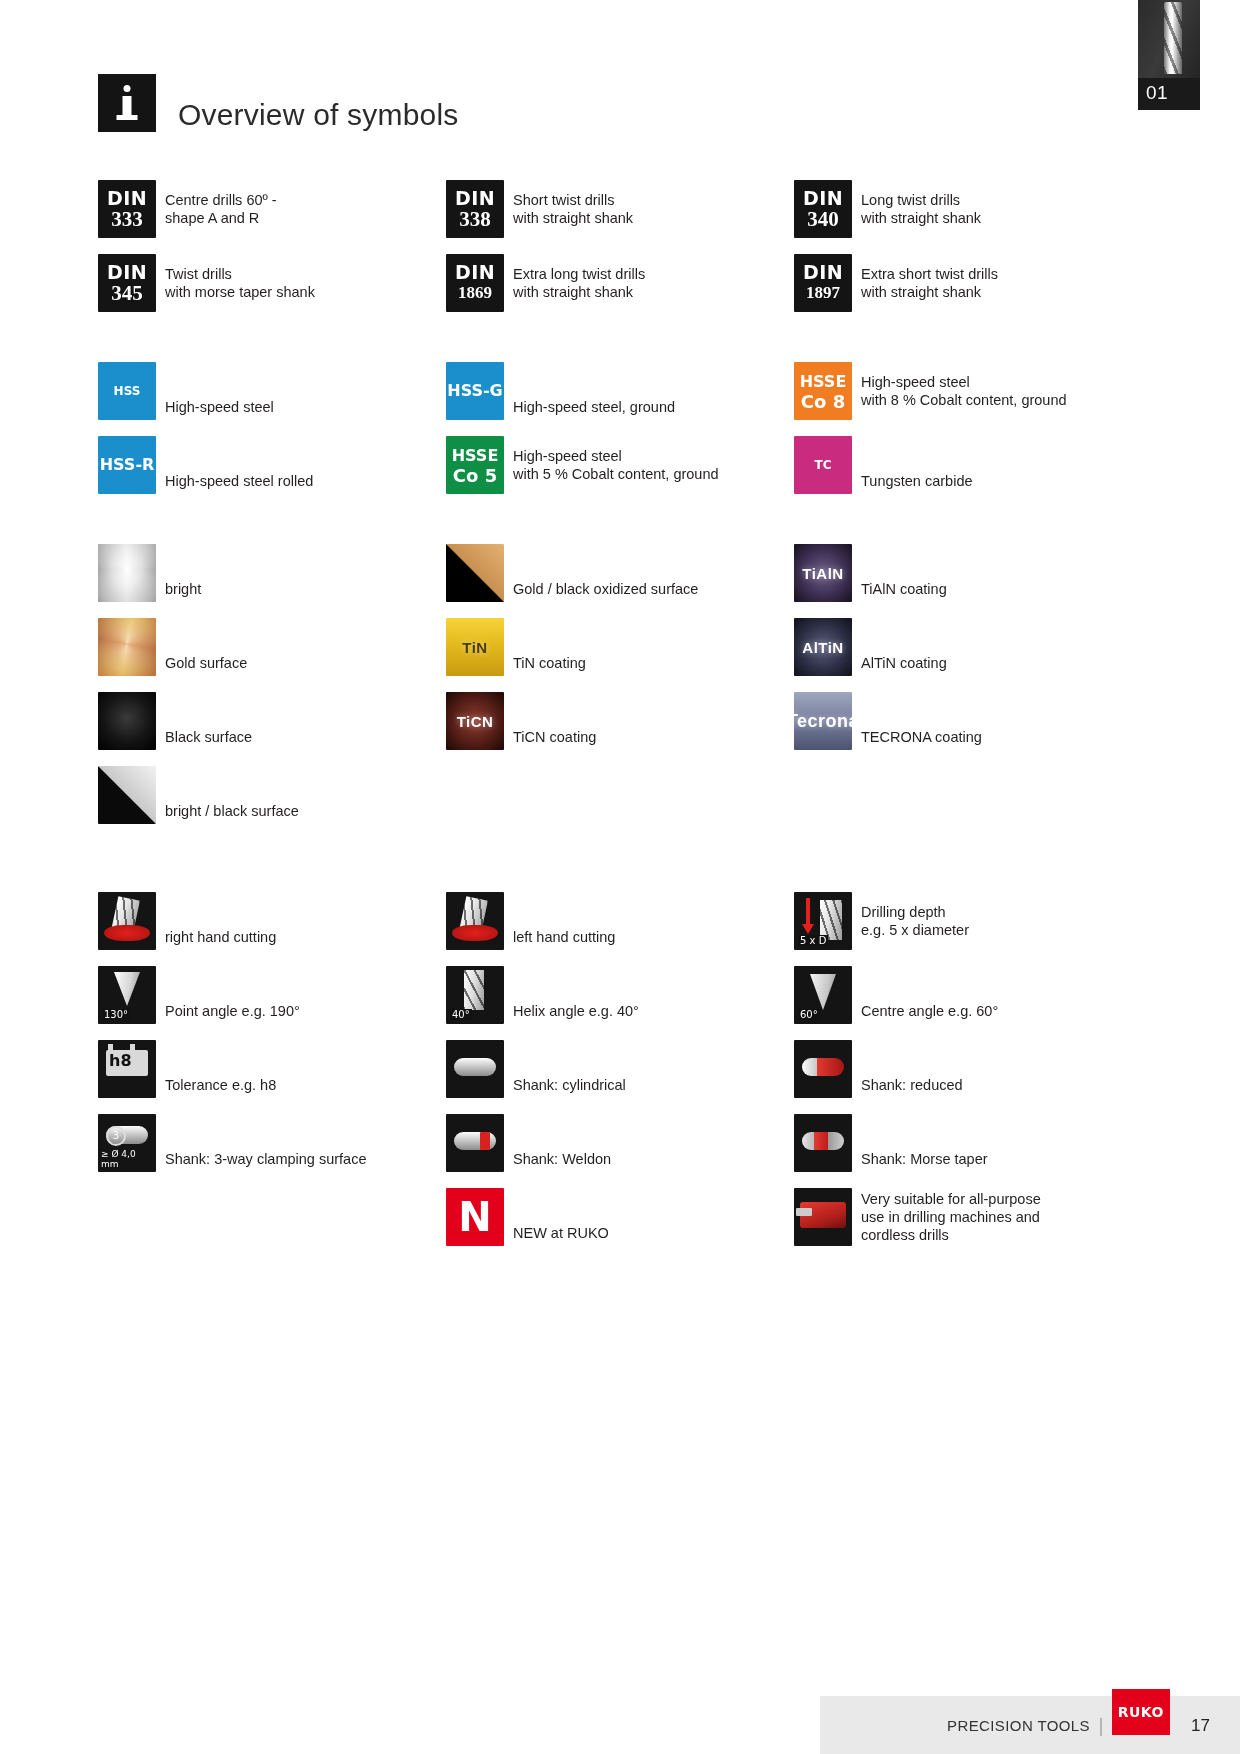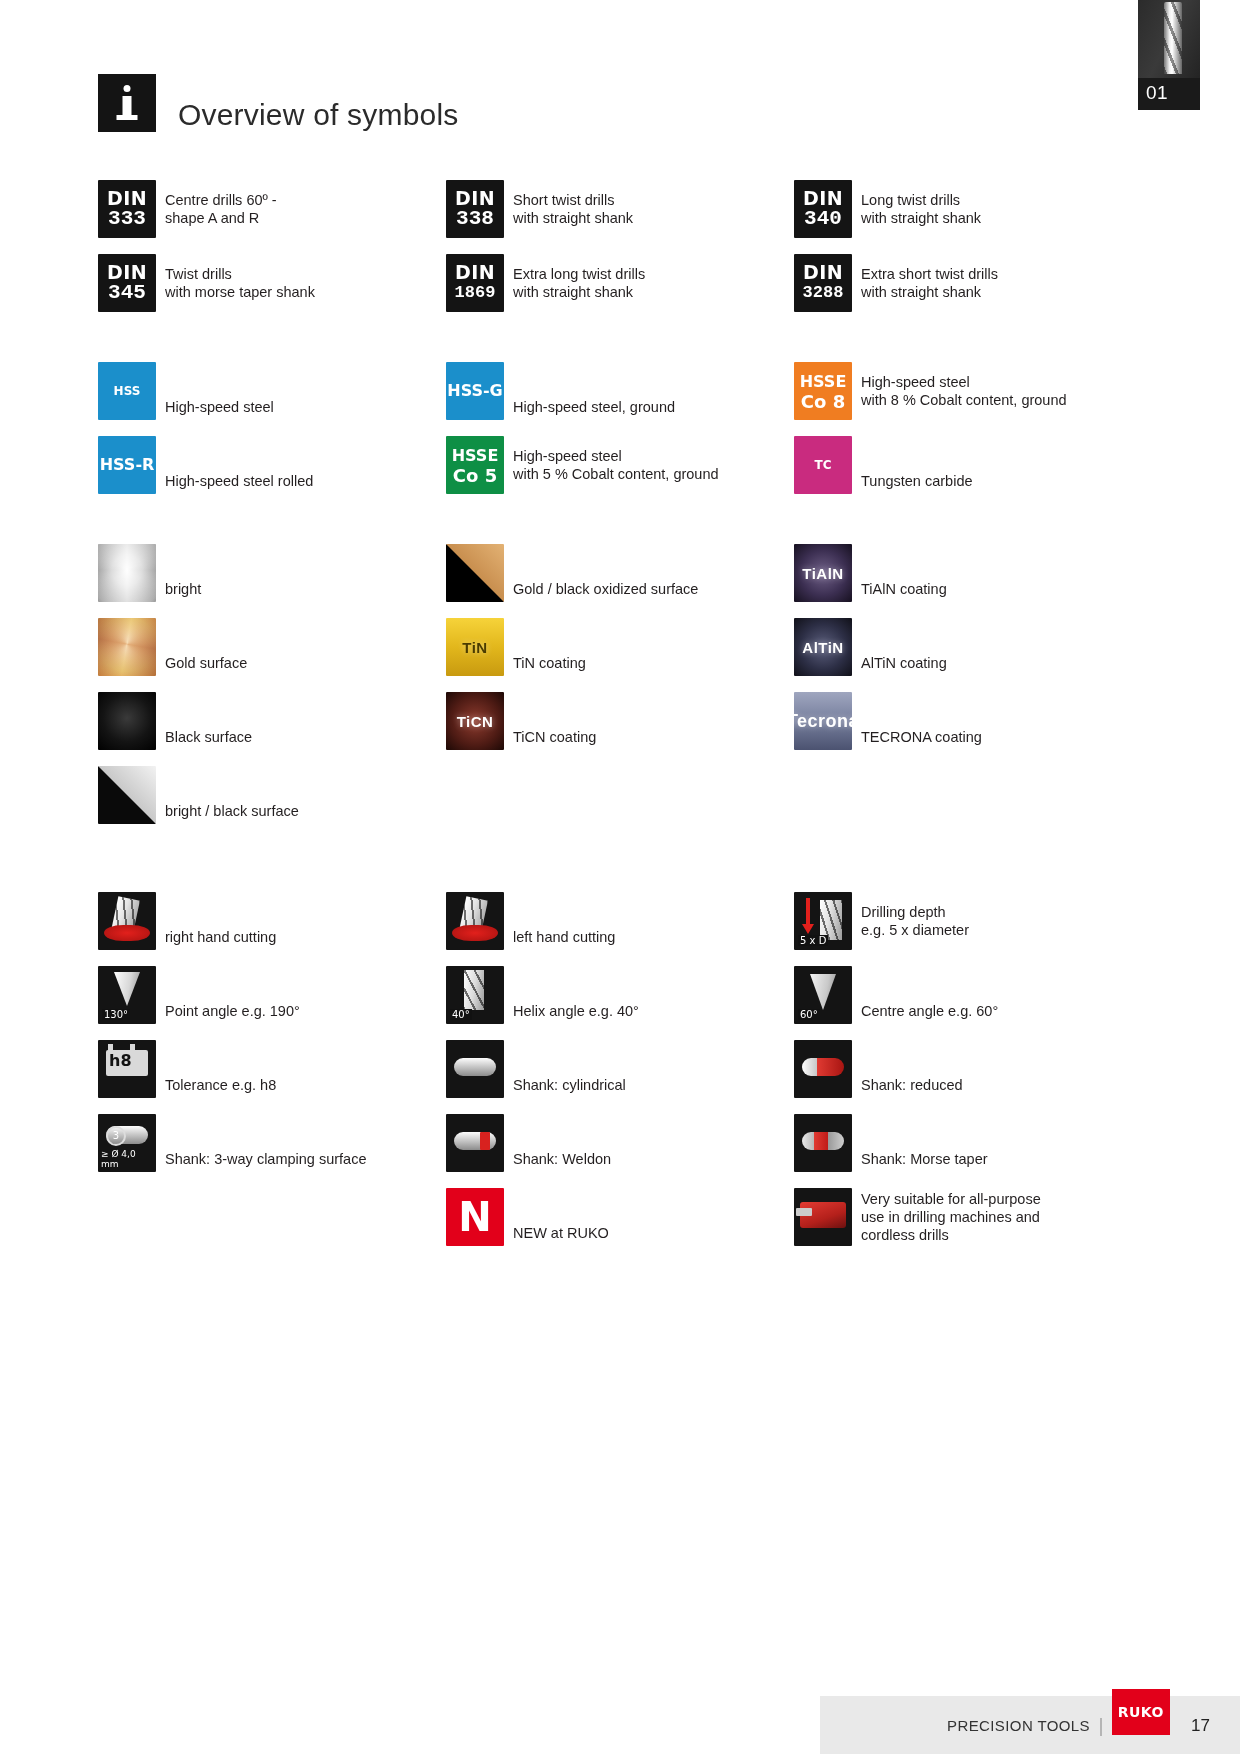--- a/index.html
+++ b/index.html
@@ -64,21 +64,21 @@
   .lbl{
     font-size:14.5px;line-height:18px;color:#231f20;
     padding-left:9px;align-self:center;
   }
   .lbl.low{align-self:flex-end;padding-bottom:4px;}
   .spacer{height:34px;width:100%;}
 
   
   .din{background:#141414;color:#fff;display:flex;flex-direction:column;justify-content:center;align-items:center;}
   .din .d1{font-size:19px;font-weight:700;letter-spacing:.5px;line-height:19px;font-family:"DejaVu Sans", sans-serif;}
-  .din .d2{font-size:21px;font-weight:700;line-height:22px;font-family:Liberation Mono, monospace;}
+  .din .d2{font-size:21px;font-weight:700;line-height:22px;font-family:Liberation Serif, serif;}
   .din .d2.small{font-size:17px;}
 
   
   .mat{display:flex;flex-direction:column;justify-content:center;align-items:center;color:#fff;font-weight:700;}
   .mat .m1{font-size:12px;line-height:20px;font-family:"DejaVu Sans", sans-serif;}
   .mat .m2{font-size:18px;line-height:19px;font-family:"DejaVu Sans", sans-serif;}
   .mat.blue{background:#1b8fcb;}
   .mat.blue2{background:#1b8fcb;}
   .mat.orange{background:#f07d21;}
   .mat.green{background:#0e8f45;}
@@ -261,21 +261,21 @@
         <div class="sym din">
           <div class="d1">DIN</div>
           <div class="d2">340</div>
         </div>
         <div class="lbl" style="white-space:pre-line">Long twist drills
 with straight shank</div>
       </div>
       <div class="entry">
         <div class="sym din">
           <div class="d1">DIN</div>
-          <div class="d2 small">3288</div>
+          <div class="d2 small">1897</div>
         </div>
         <div class="lbl" style="white-space:pre-line">Extra short twist drills
 with straight shank</div>
       </div>
     </div>
   </div>
 
   <div class="spacer"></div>
 
   <div class="block">

